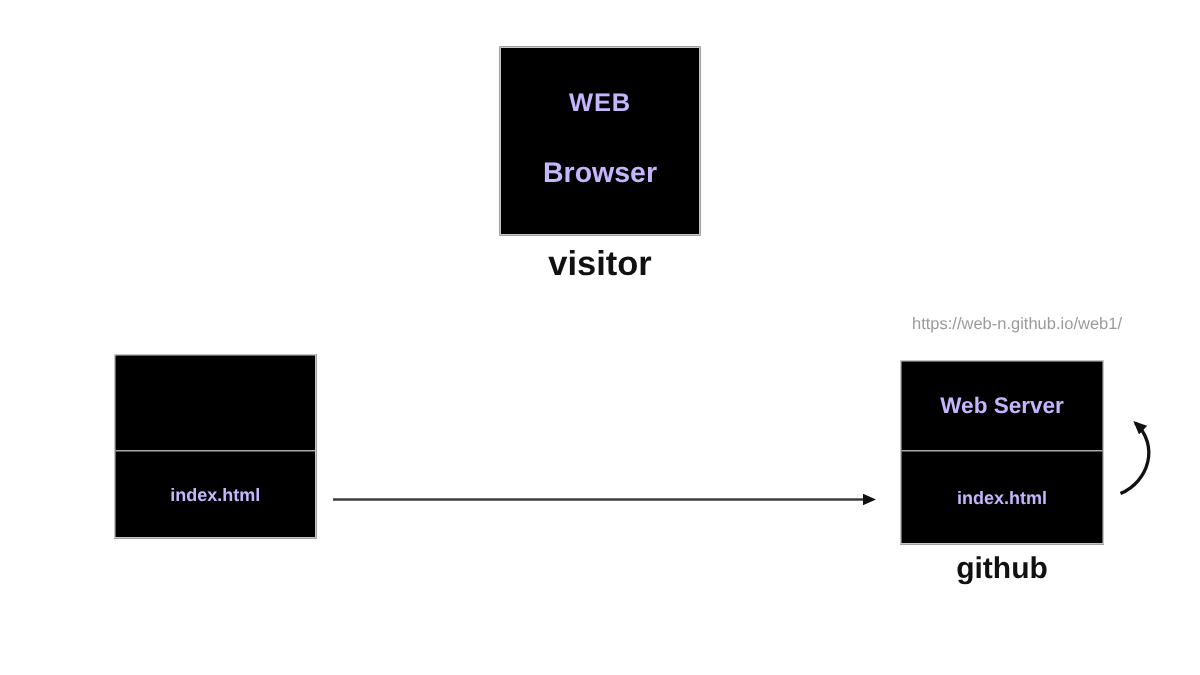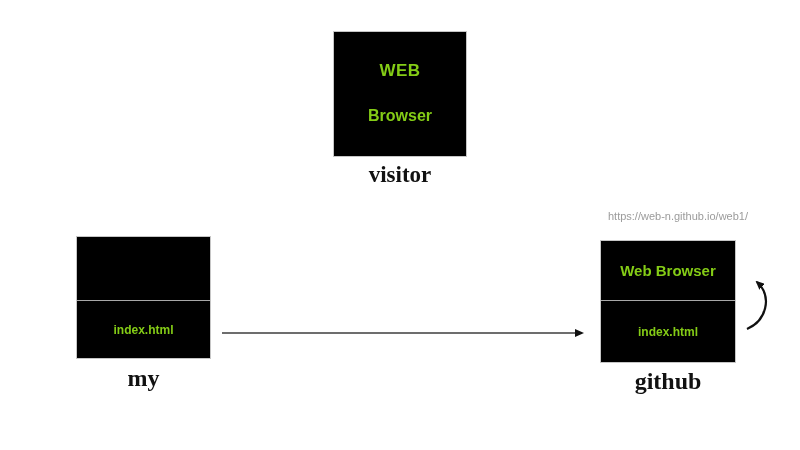--- a/index.html
+++ b/index.html
@@ -19,39 +19,39 @@
     position: absolute;
     left: 0; top: 0;
     width: 800px; height: 450px;
     pointer-events: none;
   }
   .box {
     position: absolute;
     background: #000000;
     border: 1px solid #c6c6c6;
     box-sizing: border-box;
-    color: #84cc16;
+    color: #c4b5fd;
   }
   
   .browser-box {
     left: 333px; top: 31px;
     width: 134px; height: 126px;
     display: flex;
     flex-direction: column;
     align-items: center;
     justify-content: center;
   }
   .browser-box .box-title {
     font-size: 17px;
     font-weight: 700;
     letter-spacing: 0.5px;
     line-height: 1.2;
   }
   .browser-box .box-subtitle {
-    font-size: 16px;
+    font-size: 19px;
     font-weight: 700;
     line-height: 1.4;
     margin-top: 24px;
   }
   
   .split-box {
     display: flex;
     flex-direction: column;
   }
   .split-box .section-top {
@@ -80,36 +80,35 @@
     left: 600px; top: 240px;
     width: 136px; height: 123px;
   }
   .github-box .section-top { height: 60px; }
   
   .node-label {
     position: absolute;
     text-align: center;
     font-weight: 700;
     color: #111111;
-    font-family: Liberation Serif, serif;
   }
   .visitor-label {
     left: 333px; top: 162px;
     width: 134px;
     font-size: 23px;
   }
   .my-label {
     left: 76px; top: 365px;
     width: 135px;
     font-size: 24px;
   }
   .github-label {
     left: 600px; top: 368px;
     width: 136px;
-    font-size: 24px;
+    font-size: 20px;
   }
   
   .url-text {
     position: absolute;
     left: 592px; top: 210px;
     width: 156px;
     text-align: right;
     font-size: 11px;
     color: #9b9b9b;
     white-space: nowrap;
@@ -133,22 +132,21 @@
   <div class="box browser-box">
     <div class="box-title">WEB</div>
     <div class="box-subtitle">Browser</div>
   </div>
   <div class="node-label visitor-label">visitor</div>
 
   <div class="box split-box my-box">
     <div class="section-top"></div>
     <div class="section-bottom">index.html</div>
   </div>
-  <div class="node-label my-label">my</div>
 
   <div class="url-text">https://web-n.github.io/web1/</div>
   <div class="box split-box github-box">
-    <div class="section-top">Web Browser</div>
+    <div class="section-top">Web Server</div>
     <div class="section-bottom">index.html</div>
   </div>
   <div class="node-label github-label">github</div>
 
 </div>
 
 </body></html>

